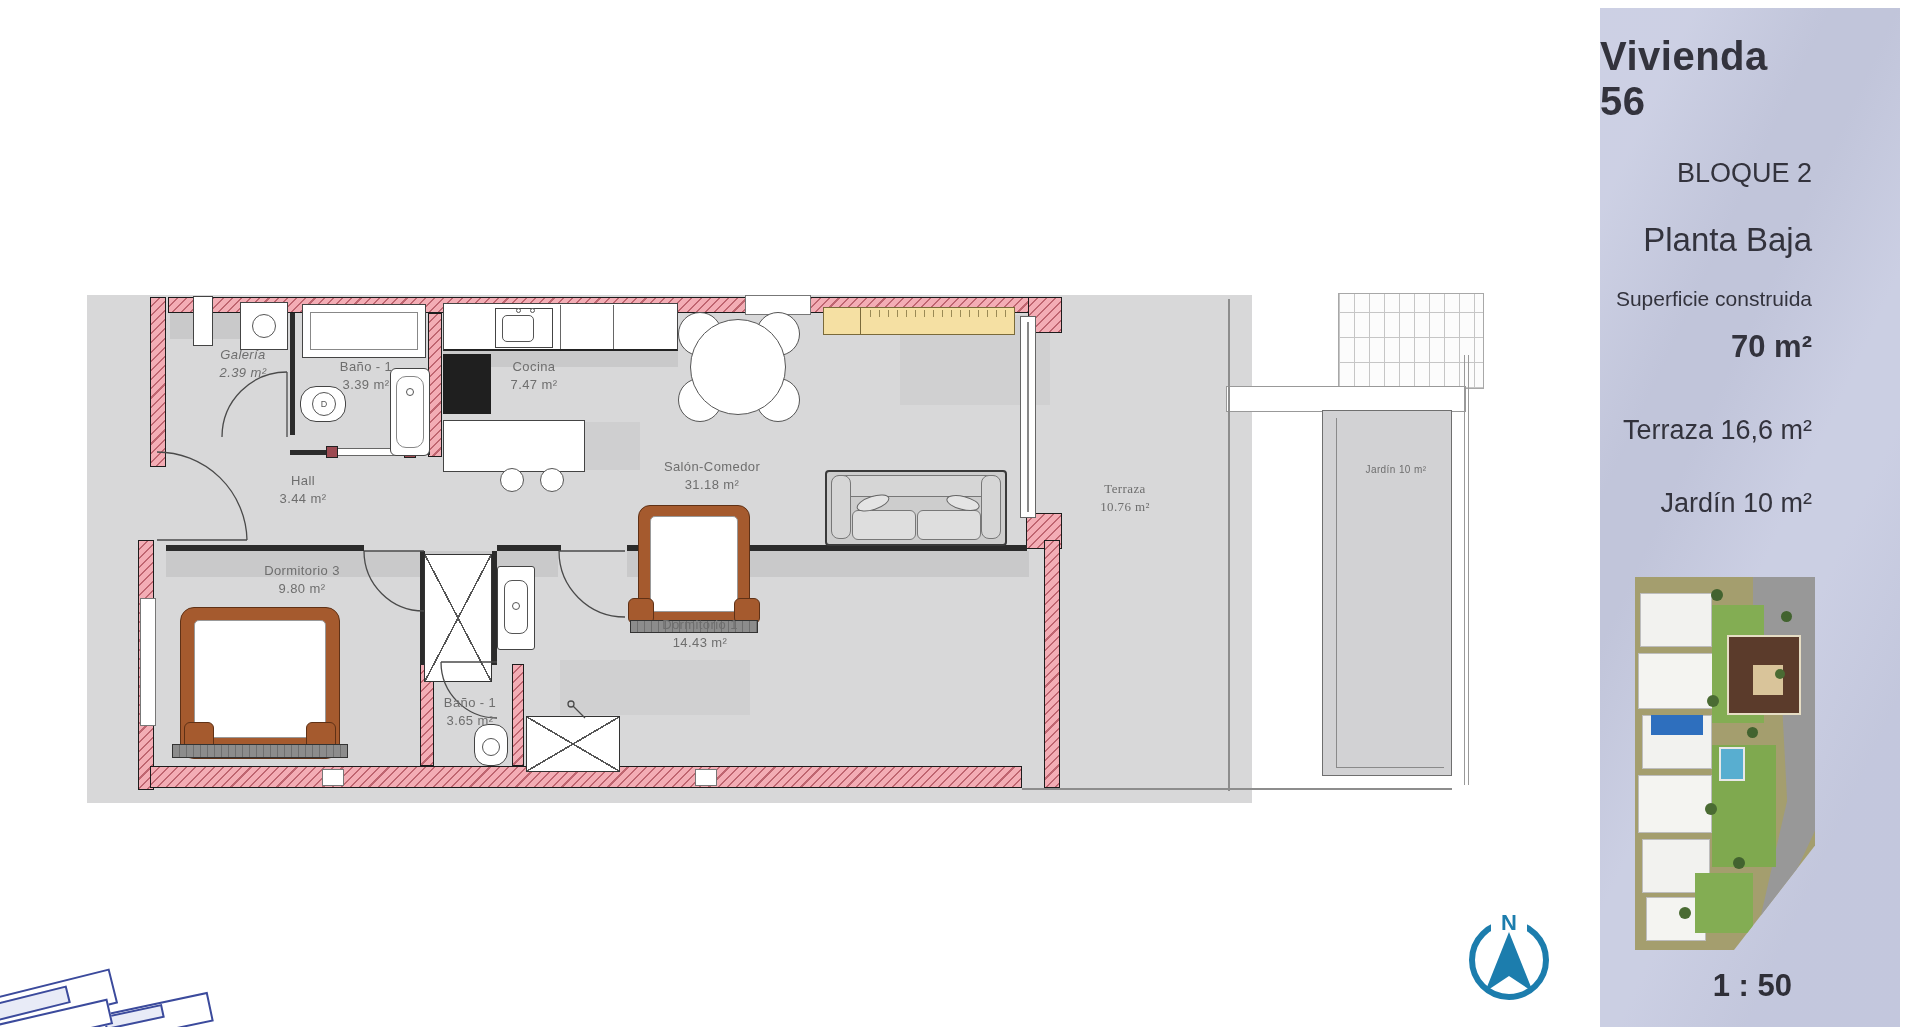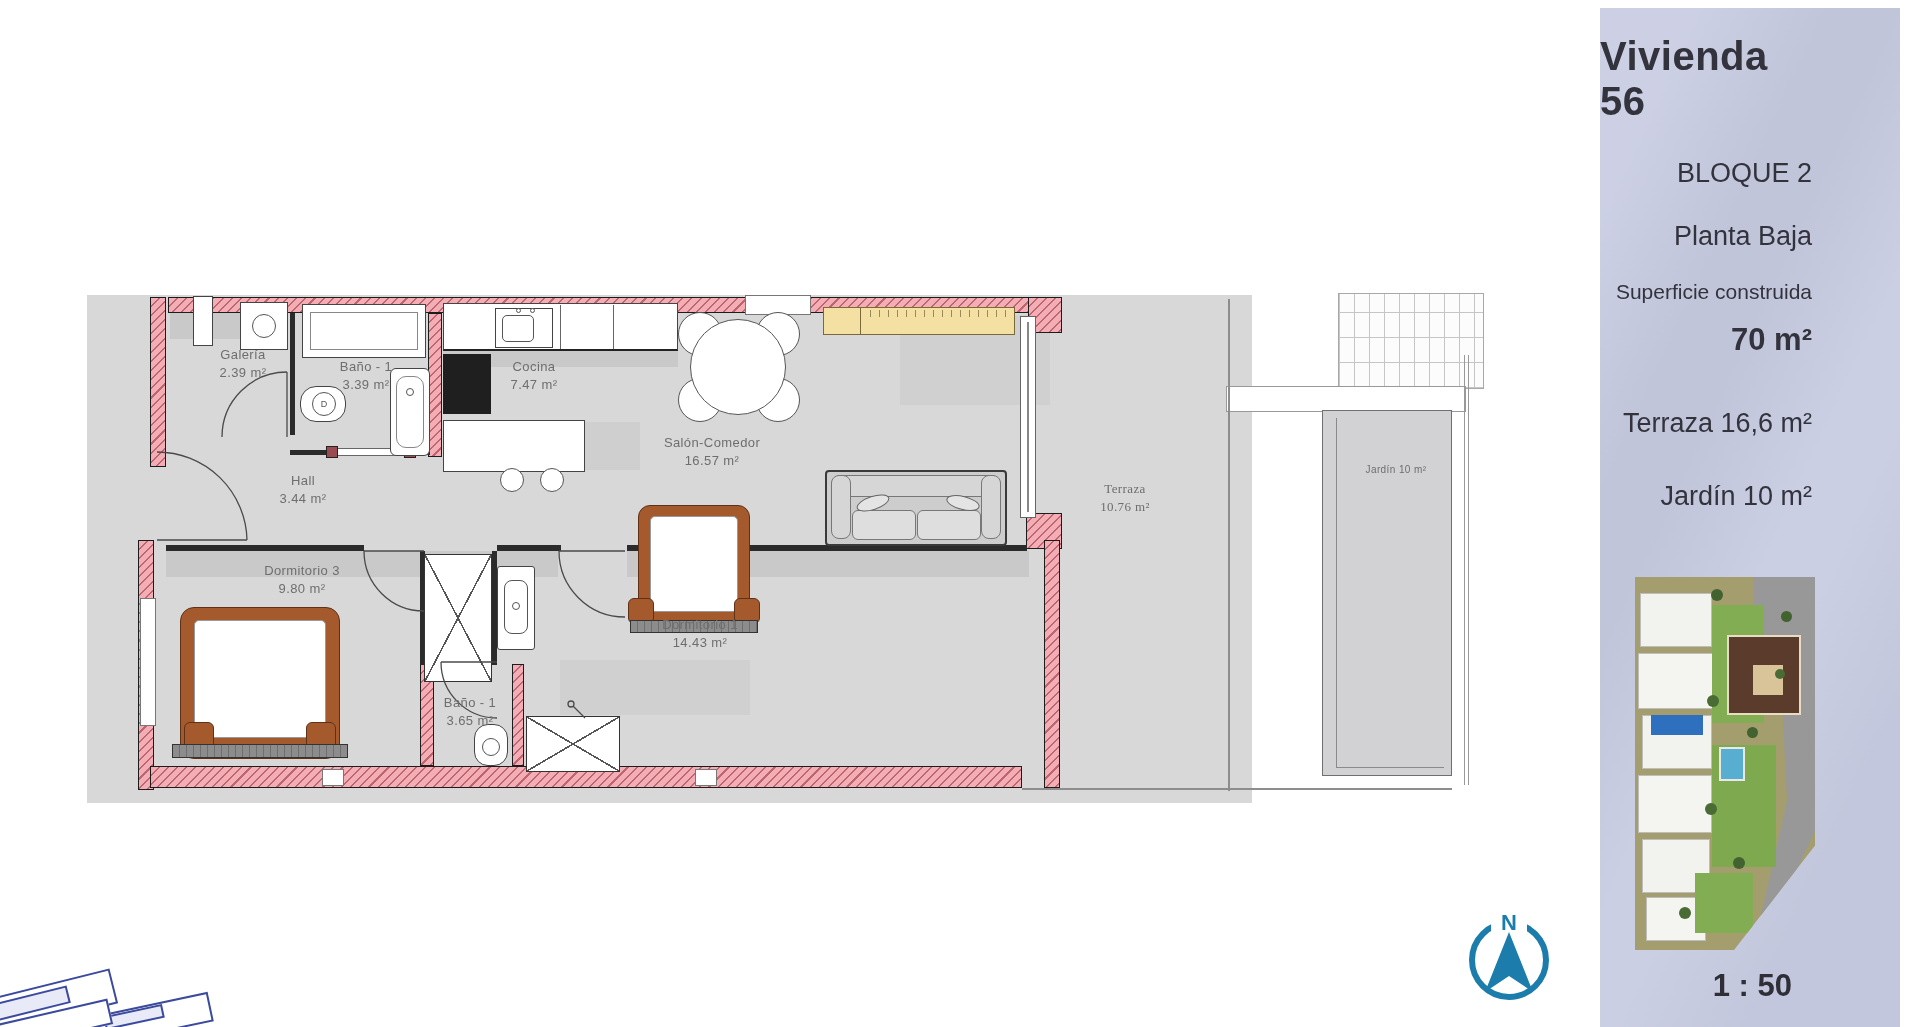--- a/index.html
+++ b/index.html
@@ -28,21 +28,21 @@
   .circle{position:absolute;box-sizing:border-box;border:1.2px solid #555;background:#fff;border-radius:50%;}
 
   
   #sidebar{position:absolute;left:1600px;top:8px;width:300px;height:1019px;
            background:#c7cbe1;
            background-image:linear-gradient(115deg,rgba(255,255,255,0.10) 0 12%,rgba(0,0,0,0.03) 30% 38%,rgba(255,255,255,0.08) 55% 63%,rgba(0,0,0,0.02) 80% 100%);}
   #sidebar .textcol{position:absolute;top:0;left:0;right:88px;display:flex;flex-direction:column;
            align-items:flex-end;color:#33333d;}
   .sb-title{margin-top:26px;font-size:40px;font-weight:bold;letter-spacing:0.5px;}
   .sb-block{margin-top:34px;font-size:27px;}
-  .sb-floor{margin-top:32px;font-size:27px;}
+  .sb-floor{margin-top:32px;font-size:33px;}
   .sb-surf{margin-top:28px;font-size:21px;}
   .sb-area{margin-top:18px;font-size:31px;font-weight:bold;}
   .sb-terr{margin-top:50px;font-size:27px;}
   .sb-gard{margin-top:42px;font-size:27px;}
   .sb-scale{position:absolute;right:108px;top:960px;font-size:31px;font-weight:bold;color:#2f2f38;}
 
   
   #siteplan{position:absolute;left:1635px;top:577px;width:180px;height:373px;background:#a49e6e;
             clip-path:polygon(0 0,100% 0,100% 72%,55% 100%,0 100%);overflow:hidden;}
   .sp{position:absolute;}
@@ -188,35 +188,35 @@
         <line x1="339" y1="261" x2="279" y2="261"></line>
         <path d="M 474 261 A 66 66 0 0 0 540 327"></path>
         <line x1="540" y1="261" x2="474" y2="261"></line>
         <path d="M 356 372 A 56 56 0 0 0 412 428"></path>
         <line x1="412" y1="372" x2="356" y2="372"></line>
         <line x1="488" y1="416" x2="500" y2="428"></line>
         <circle cx="486" cy="414" r="3"></circle>
       </g>
     </svg>
 
-    <div class="rlabel" style="left:243px;top:364px;">
+    <div class="rlabel" style="left:243px;top:364px;font-style:italic;">
       <span>Galería</span>
       <span>2.39 m²</span>
     </div>
     <div class="rlabel" style="left:366px;top:376px;">
       <span>Baño - 1</span>
       <span>3.39 m²</span>
     </div>
     <div class="rlabel" style="left:534px;top:376px;">
       <span>Cocina</span>
       <span>7.47 m²</span>
     </div>
-    <div class="rlabel" style="left:712px;top:452px;">
+    <div class="rlabel" style="left:712px;top:476px;">
       <span>Salón-Comedor</span>
-      <span>16.57 m²</span>
+      <span>31.18 m²</span>
     </div>
     <div class="rlabel" style="left:303px;top:490px;">
       <span>Hall</span>
       <span>3.44 m²</span>
     </div>
     <div class="rlabel" style="left:302px;top:580px;">
       <span>Dormitorio 3</span>
       <span>9.80 m²</span>
     </div>
     <div class="rlabel" style="left:700px;top:634px;">

